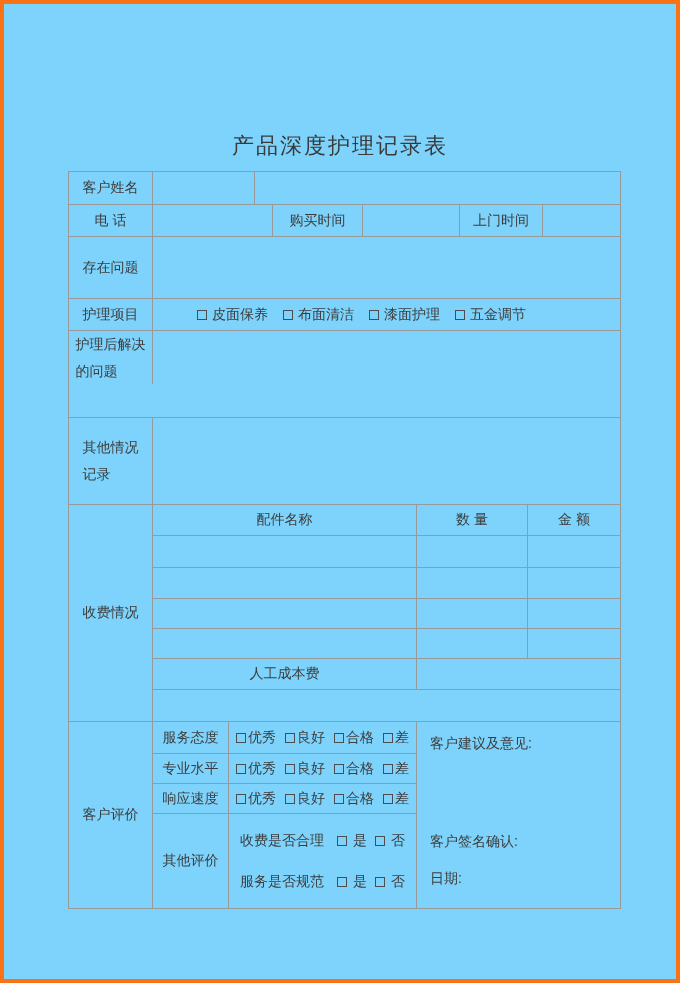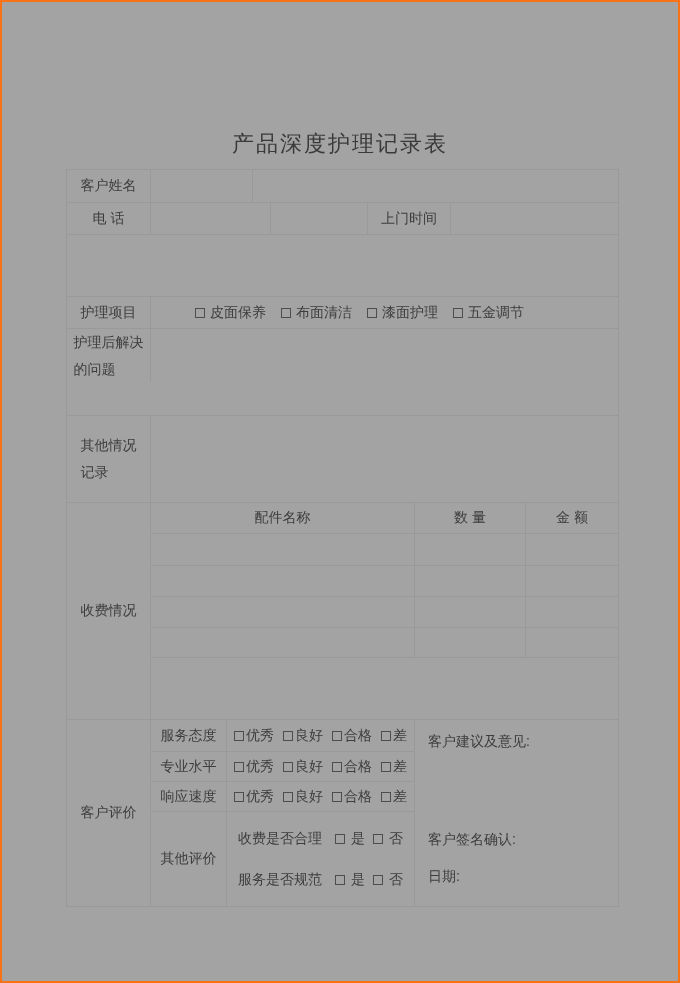--- a/index.html
+++ b/index.html
@@ -1,20 +1,20 @@
 <!DOCTYPE html>
 <html><head>
 <meta charset="utf-8">
 <style>
   html,body{margin:0;padding:0;}
   .page{
     position:relative;
     width:680px;height:983px;
-    background:#a3a3a3;
-    border:2px solid #f97316;
+    background:#7dd3fc;
+    border:4px solid #f97316;
     box-sizing:border-box;
     font-family:"Liberation Sans","DejaVu Sans",sans-serif;
     color:#3d3d3d;
     overflow:hidden;
   }
   .title{
     position:absolute;top:127px;left:0;width:100%;
     text-align:center;
     font-size:22px;font-weight:500;letter-spacing:2px;
     color:#3a3a3a;
@@ -82,26 +82,28 @@
 
     <div class="row" style="height:33px;">
       <div class="cell w-label">客户姓名</div>
       <div class="cell" style="width:102px;"></div>
       <div class="cell last"></div>
     </div>
 
     <div class="row" style="height:32px;">
       <div class="cell w-label">电 话</div>
       <div class="cell" style="width:120px;"></div>
+      <div class="cell" style="width:90px;">购买时间</div>
       <div class="cell" style="width:97px;"></div>
       <div class="cell" style="width:83px;">上门时间</div>
       <div class="cell last"></div>
     </div>
 
     <div class="row" style="height:62px;">
+      <div class="cell w-label">存在问题</div>
       <div class="cell last"></div>
     </div>
 
     <div class="row" style="height:32px;">
       <div class="cell w-label">护理项目</div>
       <div class="cell last" style="padding-right:50px;">
         <div class="opts-care">
           <span class="opt">
               <span class="cb"></span>
               <span>皮面保养</span>
@@ -164,20 +166,24 @@
           <div class="fee-name"></div>
           <div class="fee-qty"></div>
           <div class="fee-amt"></div>
         </div>
         <div class="fee-row h30">
           <div class="fee-name"></div>
           <div class="fee-qty"></div>
           <div class="fee-amt"></div>
         </div>
         <div class="fee-row">
+          <div class="fee-name">人工成本费</div>
+          <div class="fee-wide"></div>
+        </div>
+        <div class="fee-row">
           <div class="fee-wide"></div>
         </div>
       </div>
     </div>
 
     <div class="eval-section">
       <div class="eval-label">客户评价</div>
       <div class="eval-left">
 
         <div class="eval-row">

